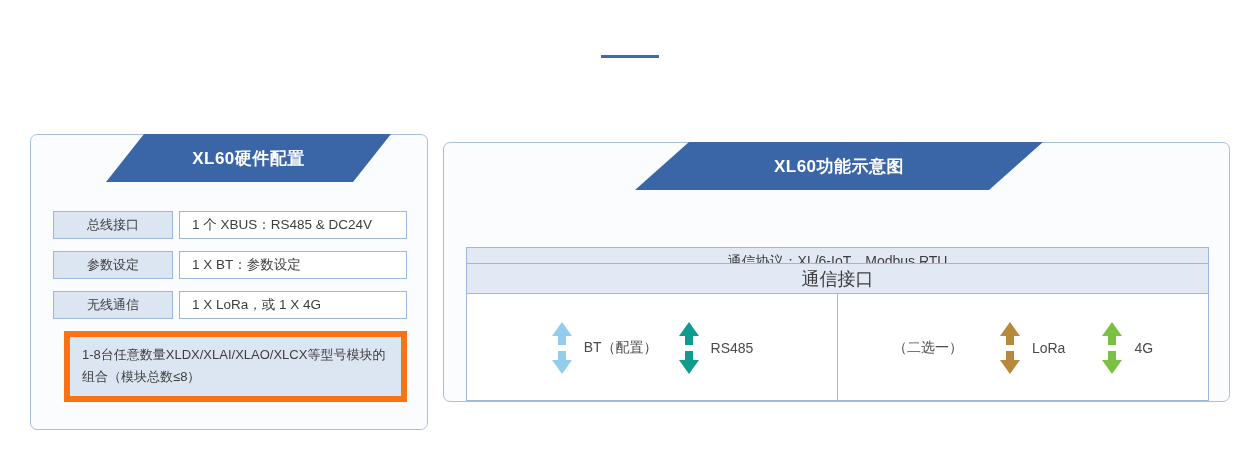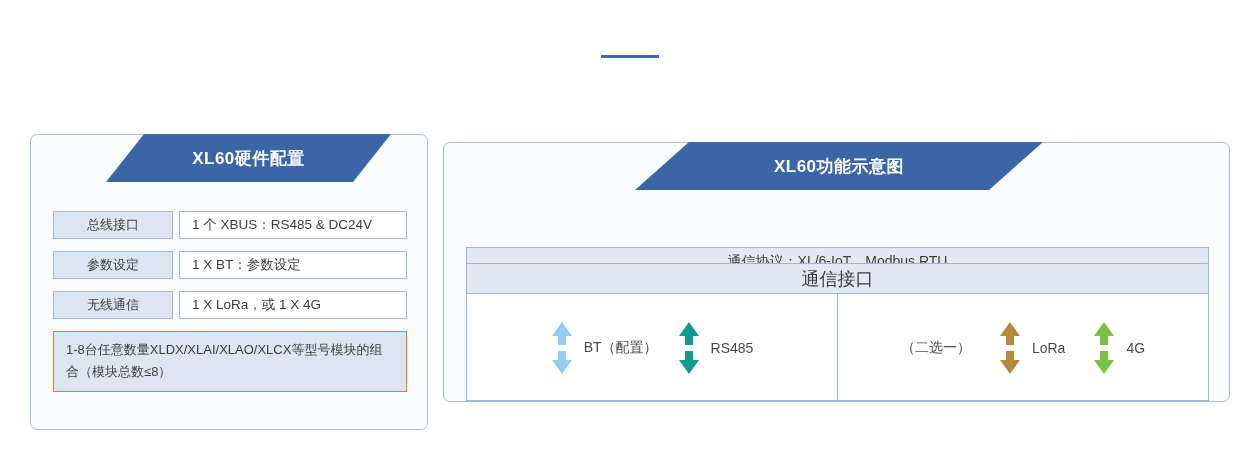--- a/index.html
+++ b/index.html
@@ -118,26 +118,27 @@
     box-sizing: border-box;
     font-size: 13.5px;
     color: #3d3d3d;
     display: flex;
     align-items: center;
     padding-left: 12px;
   }
   .spec-note {
     margin-top: 6px;
     background: #dce6f3;
-    border: 1px solid #f97316;
+    border: 6px solid #f97316;
     box-sizing: border-box;
     font-size: 13px;
     line-height: 22px;
     color: #3d3d3d;
     padding: 7px 12px 8px 12px;
+    margin-left: 11px;
   }
 
   
   .protocol-bar {
     position: absolute;
     left: 22px;
     top: 76px;
     width: 743px;
     height: 30px;
     background: #e2e9f5;
@@ -178,21 +179,21 @@
     flex: 1;
     display: flex;
     align-items: center;
     justify-content: center;
   }
   .iface-col.left-col {
     border-right: 1px solid #9cb6dd;
     gap: 20px;
   }
   .iface-col.right-col {
-    gap: 28px;
+    gap: 36px;
   }
 
   
   .arrow-item {
     display: flex;
     align-items: center;
     gap: 11px;
   }
   .arrow-item .arrow-label {
     font-size: 14px;

